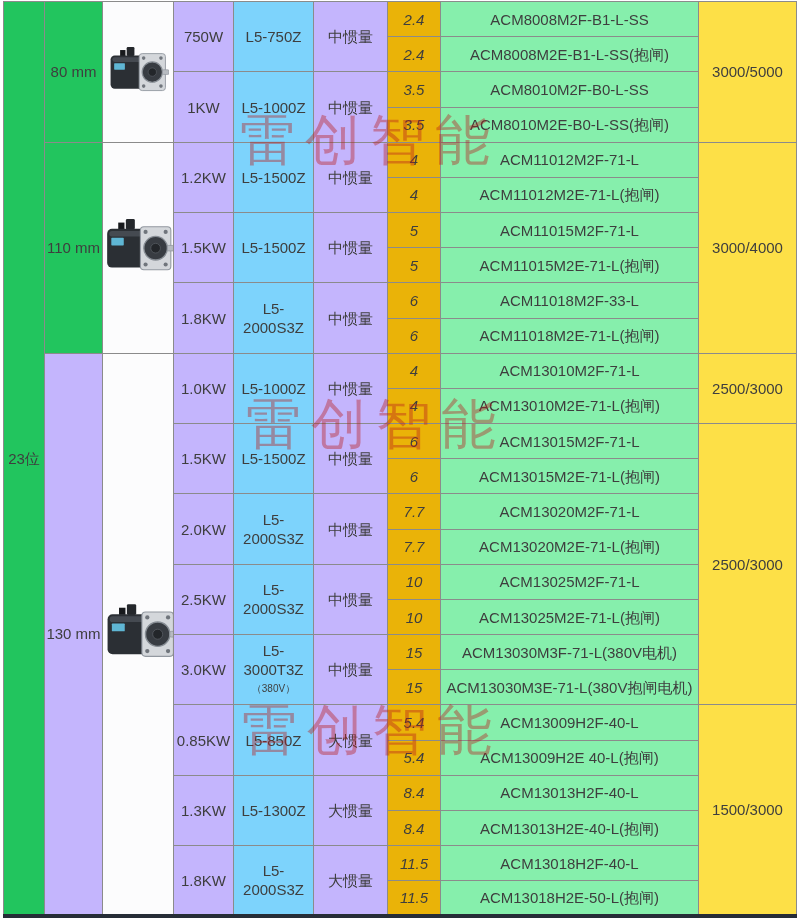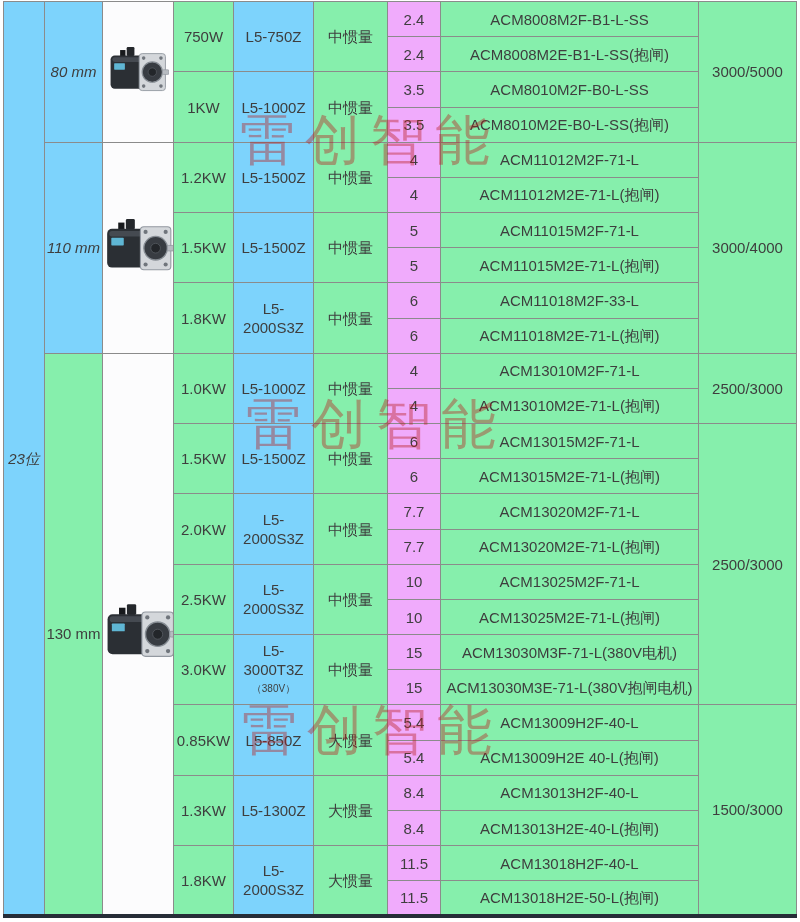--- a/index.html
+++ b/index.html
@@ -10,27 +10,27 @@
   table.spec{
     position:absolute;left:3px;top:1px;width:793px;height:917px;
     border-collapse:collapse;table-layout:fixed;
     border:1px solid #8b8b8b;border-bottom:4px solid #262d37;
   }
   table.spec td{
     border:1px solid #8b8b8b;vertical-align:middle;text-align:center;
     font-size:15px;line-height:19px;color:#3e3e3e;padding:0;overflow:hidden;
   }
   tr.r{height:35px;}
-  td.blue{background:#7dd3fc;font-style:italic;}
-  td.white{background:#86efac;}
+  td.blue{background:#22c55e;}
+  td.white{background:#c4b5fd;}
   td.partc{background:#86efac;text-align:left;padding-left:36px;}
   td.imgc{background:#fcfcfd;}
   td.modelc{background:#7dd3fc;}
-  td.torquec{background:#f0abfc;}
-  td.speedc{background:#86efac;color:#474747;}
+  td.torquec{background:#eab308;font-style:italic;}
+  td.speedc{background:#fde047;color:#474747;}
   .model-note{font-size:10px;}
   .wm{
     position:absolute;z-index:3;pointer-events:none;white-space:nowrap;
     font-size:55px;line-height:55px;letter-spacing:10px;
     color:#b91c1c;opacity:0.40;font-weight:400;text-align:center;
   }
   #wm1{left:240px;top:113px;}
   #wm2{left:246px;top:397px;}
   #wm3{left:242px;top:703px;}
   svg.motor{display:block;margin:0 auto;}

